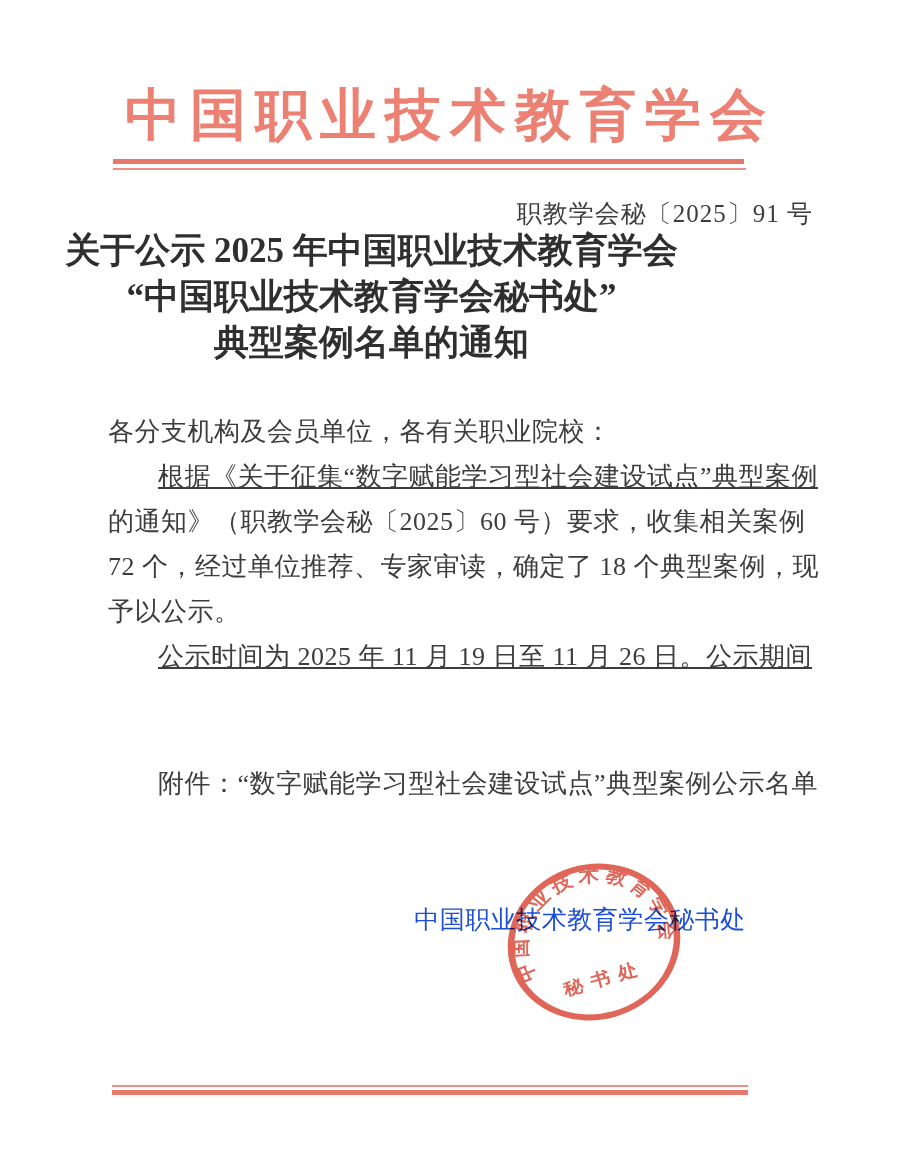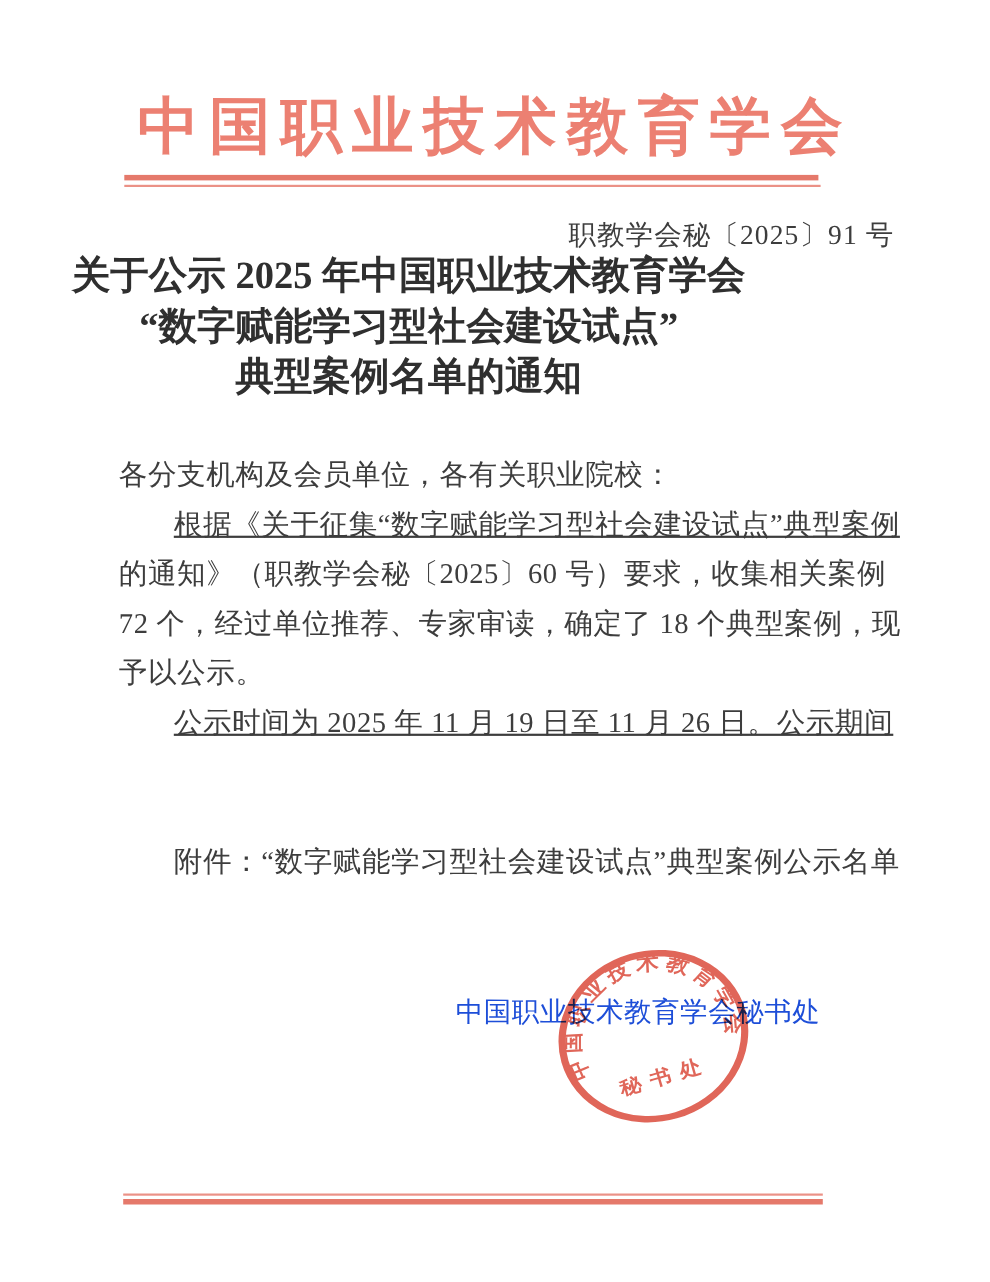--- a/index.html
+++ b/index.html
@@ -74,21 +74,21 @@
 <div class="page">
 
   <div class="org-name">中国职业技术教育学会</div>
   <div class="rule hdr-thick"></div>
   <div class="rule hdr-thin"></div>
 
   <div class="doc-number">职教学会秘〔2025〕91 号</div>
 
   <div class="notice-title">
     <div>关于公示 2025 年中国职业技术教育学会</div>
-    <div>“数字赋能学习型社会建设试点”</div>
+    <div>“中国职业技术教育学会秘书处”</div>
     <div>典型案例名单的通知</div>
   </div>
 
   <div class="body-block">
     <div>各分支机构及会员单位，各有关职业院校：</div>
     <div class="indent">根据《关于征集“数字赋能学习型社会建设试点”典型案例</div>
     <div>的通知》（职教学会秘〔2025〕60 号）要求，收集相关案例</div>
     <div>72 个，经过单位推荐、专家审读，确定了 18 个典型案例，现</div>
     <div>予以公示。</div>
     <div class="indent">公示时间为 2025 年 11 月 19 日至 11 月 26 日。公示期间</div>

